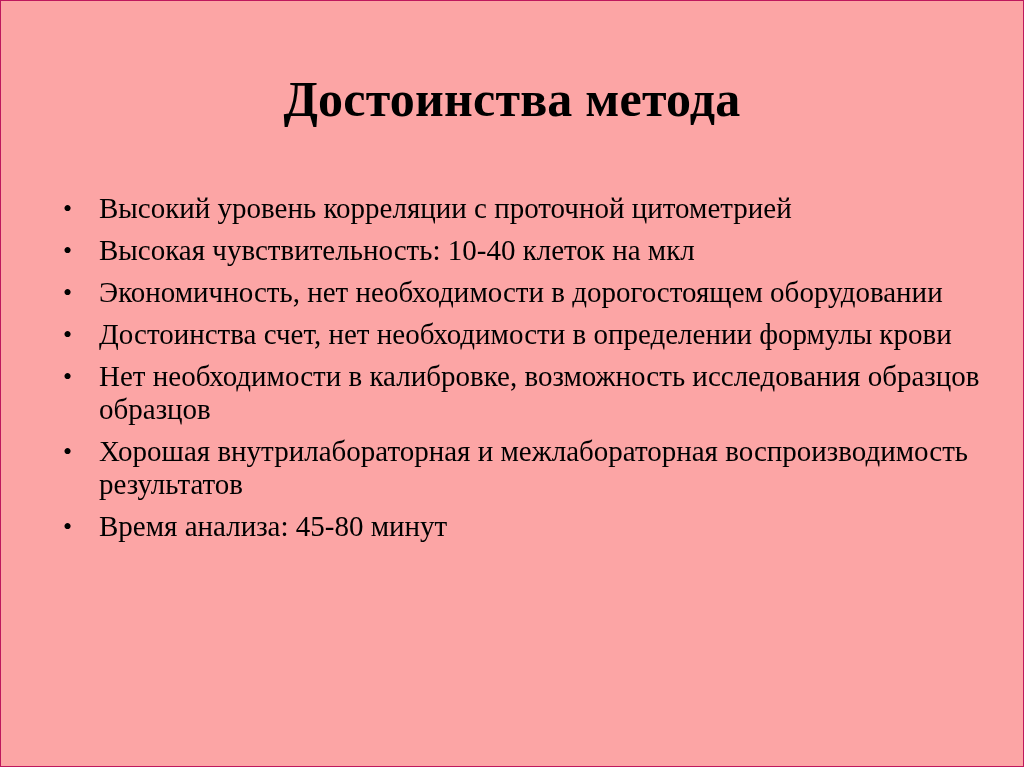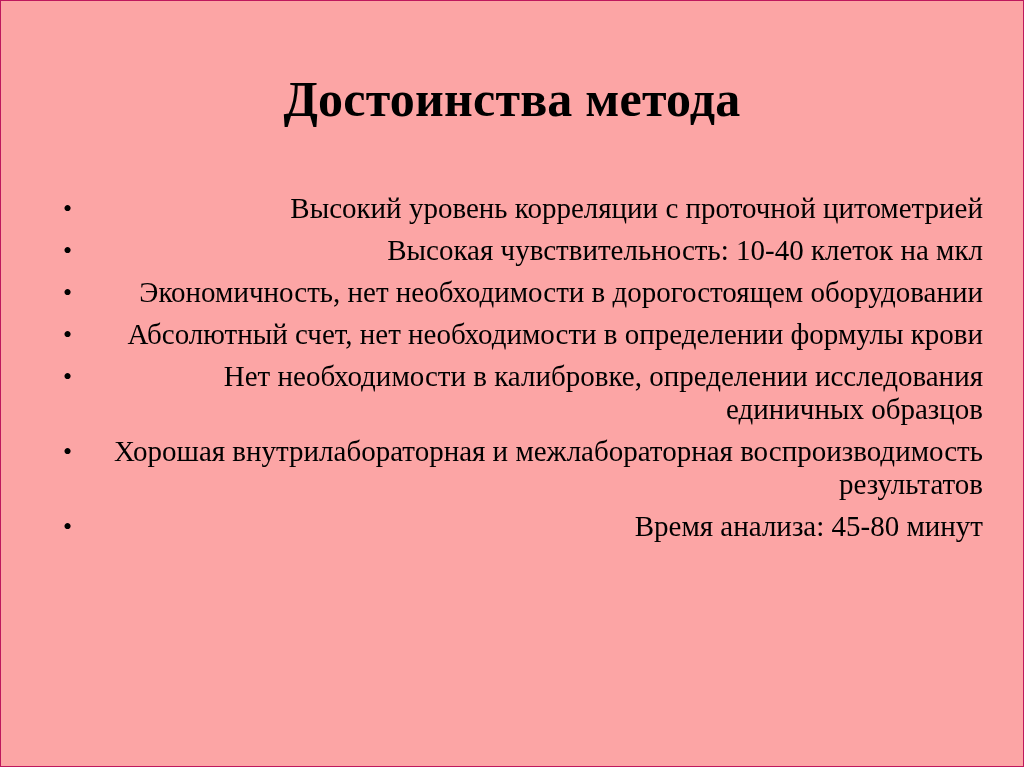--- a/index.html
+++ b/index.html
@@ -55,21 +55,20 @@
     .bullet-glyph {
       position: absolute;
       left: 0;
       top: 0;
       width: 36px;
       font-size: 26px;
       line-height: 33px;
     }
     .bullet-text {
       display: block;
-      text-align: right;
     }
   </style>
 </head>
 <body>
 
 <div class="slide">
   <h1 class="title">Достоинства метода</h1>
 
   <ul class="bullets">
     <li class="bullet-item">
@@ -79,25 +78,25 @@
     <li class="bullet-item">
       <span class="bullet-glyph">•</span>
       <span class="bullet-text">Высокая чувствительность: 10-40 клеток на мкл</span>
     </li>
     <li class="bullet-item">
       <span class="bullet-glyph">•</span>
       <span class="bullet-text">Экономичность, нет необходимости в дорогостоящем оборудовании</span>
     </li>
     <li class="bullet-item">
       <span class="bullet-glyph">•</span>
-      <span class="bullet-text">Абсолютный счет, нет необходимости в определении формулы крови</span>
+      <span class="bullet-text">Достоинства счет, нет необходимости в определении формулы крови</span>
     </li>
     <li class="bullet-item">
       <span class="bullet-glyph">•</span>
-      <span class="bullet-text">Нет необходимости в калибровке, определении исследования единичных образцов</span>
+      <span class="bullet-text">Нет необходимости в калибровке, возможность исследования образцов образцов</span>
     </li>
     <li class="bullet-item">
       <span class="bullet-glyph">•</span>
       <span class="bullet-text">Хорошая внутрилабораторная и межлабораторная воспроизводимость результатов</span>
     </li>
     <li class="bullet-item">
       <span class="bullet-glyph">•</span>
       <span class="bullet-text">Время анализа: 45-80 минут</span>
     </li>
   </ul>

